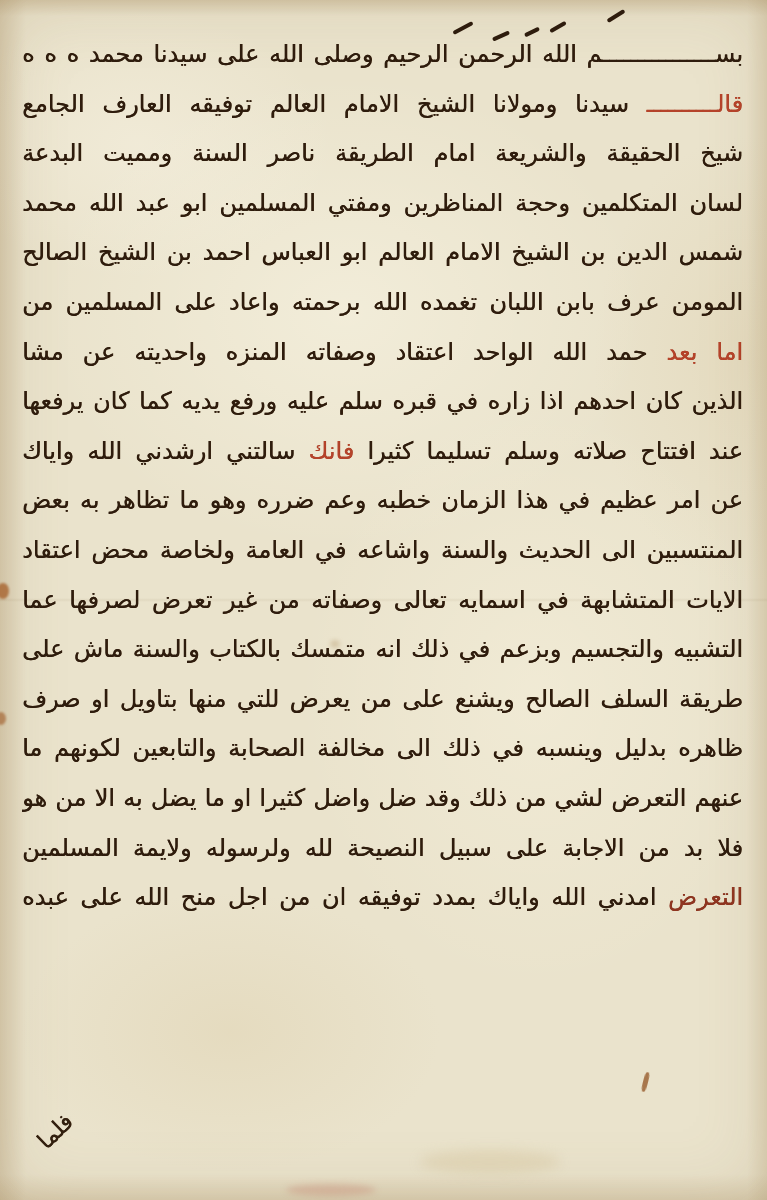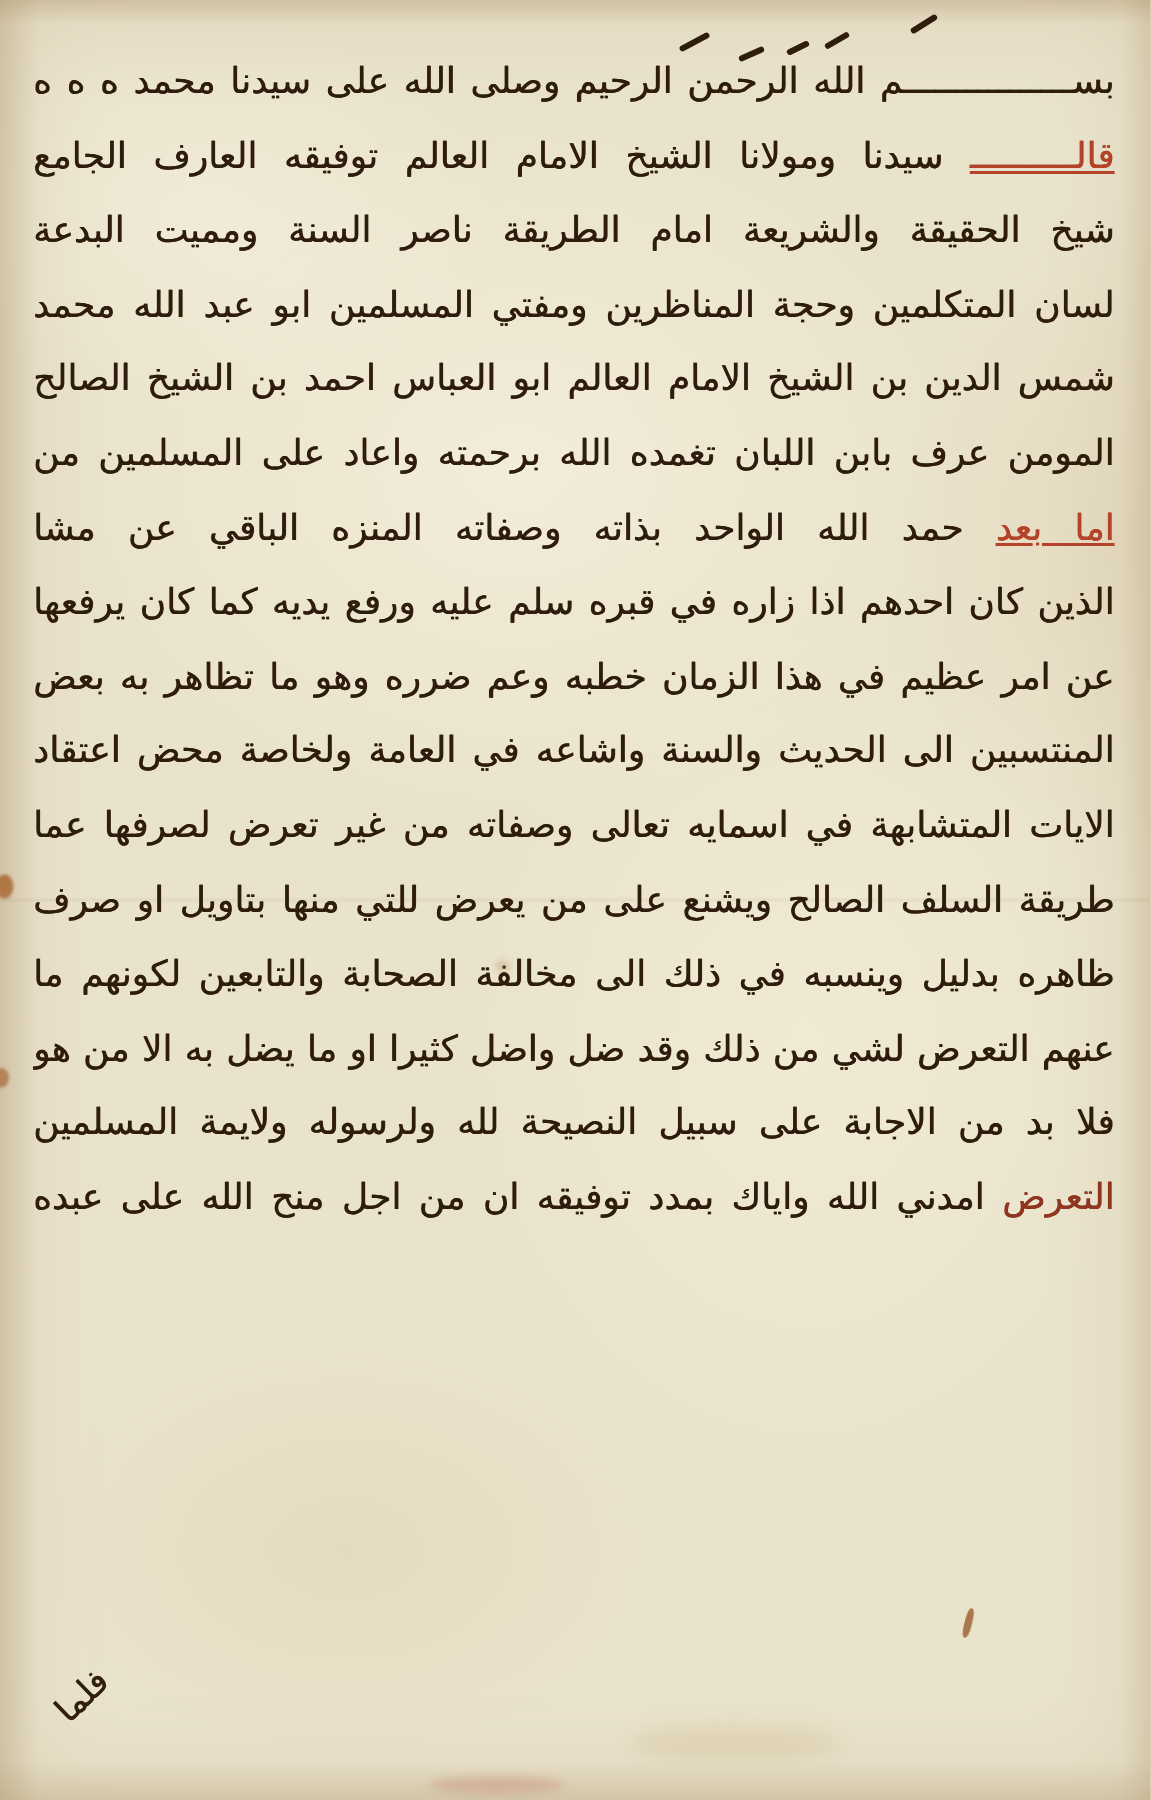--- a/index.html
+++ b/index.html
@@ -38,21 +38,21 @@
   }
   .line{
     height:49.6px;line-height:49.6px;overflow:hidden;
     direction:rtl;unicode-bidi:embed;
     text-align:justify;text-align-last:justify;text-justify:inter-word;
     font-size:24px;color:#2e1c0d;
     text-shadow:0.4px 0 0 #3a230f;
     white-space:normal;
   }
   .line .ink{color:#2e1c0d;}
-  .line .rubric{color:#b5432a;text-shadow:0.4px 0 0 #a03a22;text-decoration:underline;}
+  .line .rubric{color:#b5432a;text-shadow:0.4px 0 0 #a03a22;}
   .line .rubric-dark{color:#8f3520;text-shadow:0.4px 0 0 #7e2e1b;}
   .catchword{
     position:absolute;left:50px;top:1128px;
     direction:rtl;font-size:23px;color:#32200f;
     transform:rotate(-44deg);transform-origin:left bottom;
     text-shadow:0.4px 0 0 #3a230f;
   }
   
   .stroke{
     position:absolute;background:#2e1c0d;border-radius:2px;pointer-events:none;
@@ -84,25 +84,27 @@
   <div class="stroke s4"></div>
   <div class="stroke s5"></div>
 
   <div class="text-block">
       <div class="line"><span class="ink">بســــــــــــــــم الله الرحمن الرحيم وصلى الله على سيدنا محمد ه ه ه</span></div>
       <div class="line"><span class="rubric">قالــــــــــ</span><span class="ink"> سيدنا ومولانا الشيخ الامام العالم توفيقه العارف الجامع</span></div>
       <div class="line"><span class="ink">شيخ الحقيقة والشريعة امام الطريقة ناصر السنة ومميت البدعة</span></div>
       <div class="line"><span class="ink">لسان المتكلمين وحجة المناظرين ومفتي المسلمين ابو عبد الله محمد</span></div>
       <div class="line"><span class="ink">شمس الدين بن الشيخ الامام العالم ابو العباس احمد بن الشيخ الصالح عبد</span></div>
       <div class="line"><span class="ink">المومن عرف بابن اللبان تغمده الله برحمته واعاد على المسلمين من بركته</span></div>
-      <div class="line"><span class="rubric">اما بعد</span><span class="ink"> حمد الله الواحد بذاته وصفاته المنزه الباقي عن مشا</span></div>
+      <div class="line"><span class="rubric">اما بعد</span><span class="ink"> حمد الله الواحد اعتقاد وصفاته المنزه واحديته عن مشا</span></div>
       <div class="line"><span class="ink">الذين كان احدهم اذا زاره في قبره سلم عليه ورفع يديه كما كان يرفعها</span></div>
+      <div class="line"><span class="ink">عند افتتاح صلاته وسلم تسليما كثيرا </span><span class="rubric">فانك</span><span class="ink"> سالتني ارشدني الله واياك</span></div>
       <div class="line"><span class="ink">عن امر عظيم في هذا الزمان خطبه وعم ضرره وهو ما تظاهر به بعض المبتدئة</span></div>
       <div class="line"><span class="ink">المنتسبين الى الحديث والسنة واشاعه في العامة ولخاصة محض اعتقاد ظواهر</span></div>
       <div class="line"><span class="ink">الايات المتشابهة في اسمايه تعالى وصفاته من غير تعرض لصرفها عما يوهم</span></div>
+      <div class="line"><span class="ink">التشبيه والتجسيم وبزعم في ذلك انه متمسك بالكتاب والسنة ماش على</span></div>
       <div class="line"><span class="ink">طريقة السلف الصالح ويشنع على من يعرض للتي منها بتاويل او صرف عن</span></div>
       <div class="line"><span class="ink">ظاهره بدليل وينسبه في ذلك الى مخالفة الصحابة والتابعين لكونهم ما نقل</span></div>
       <div class="line"><span class="ink">عنهم التعرض لشي من ذلك وقد ضل واضل كثيرا او ما يضل به الا من هو قاصر</span></div>
       <div class="line"><span class="ink">فلا بد من الاجابة على سبيل النصيحة لله ولرسوله ولايمة المسلمين وعامتهم</span></div>
       <div class="line"><span class="rubric-dark">التعرض</span><span class="ink"> امدني الله واياك بمدد توفيقه ان من اجل منح الله على عبده طهارة قلبه</span></div>
     </div>
 
   <div class="catchword">فلما</div>
 
   <div class="stain st1"></div>

